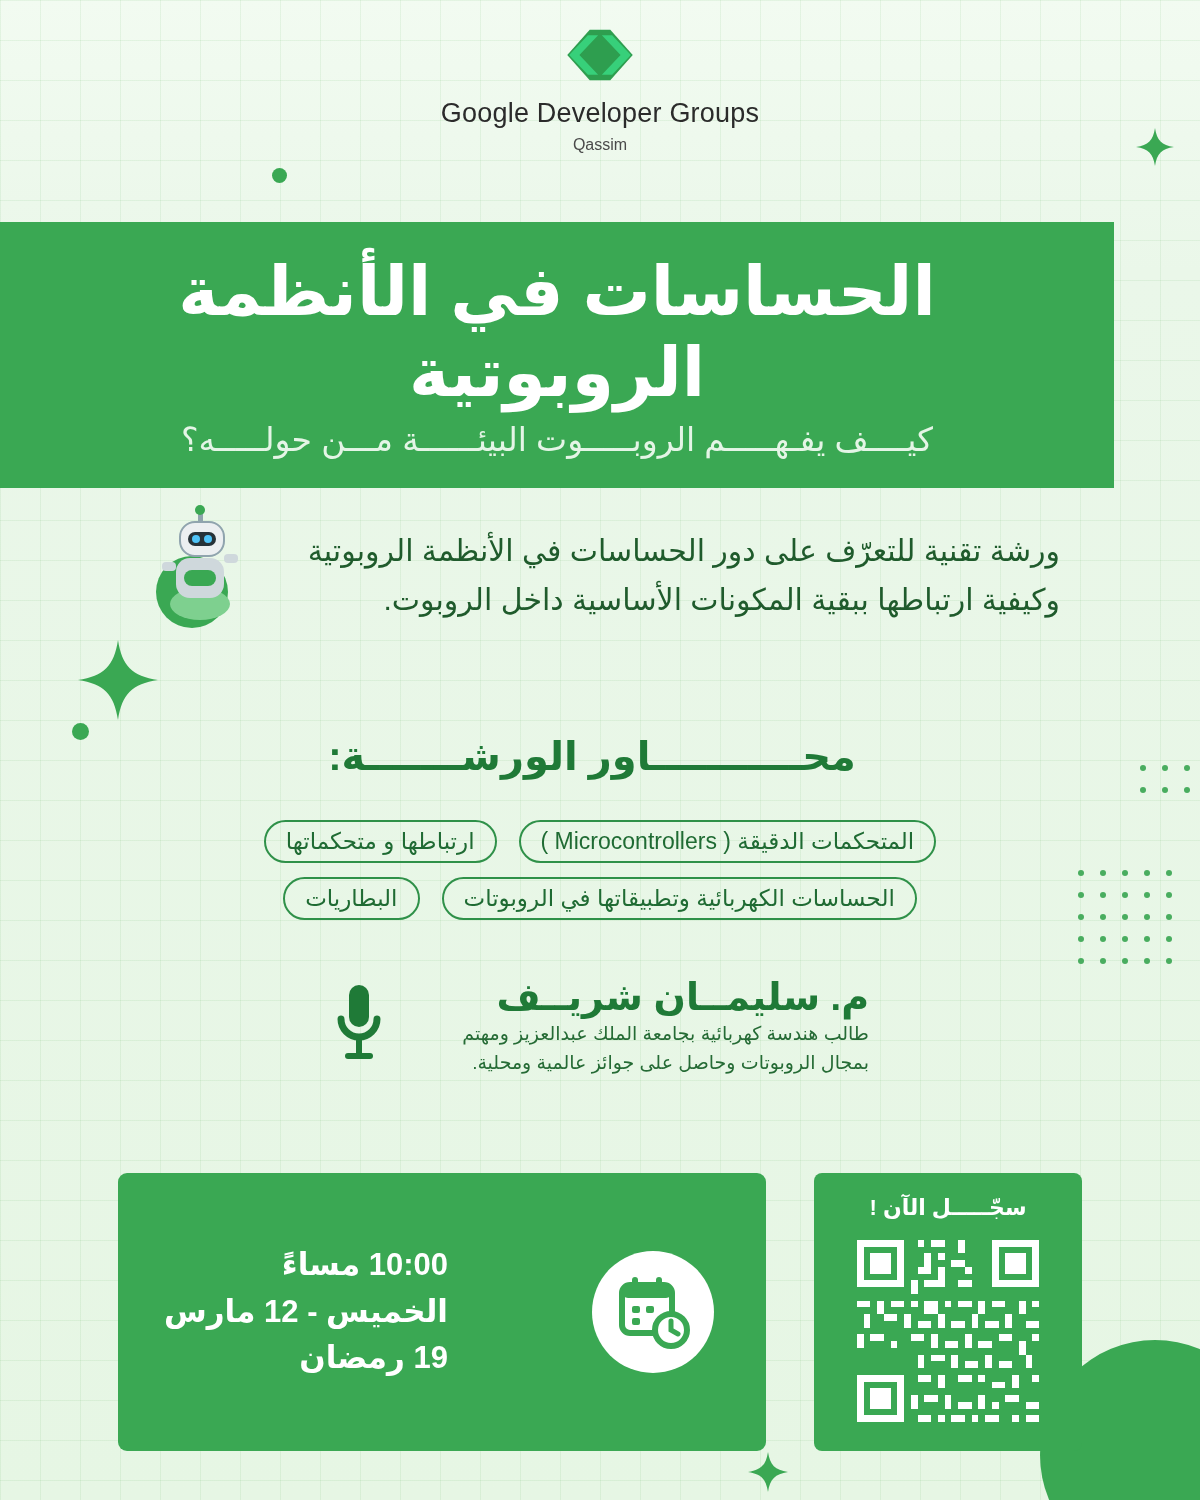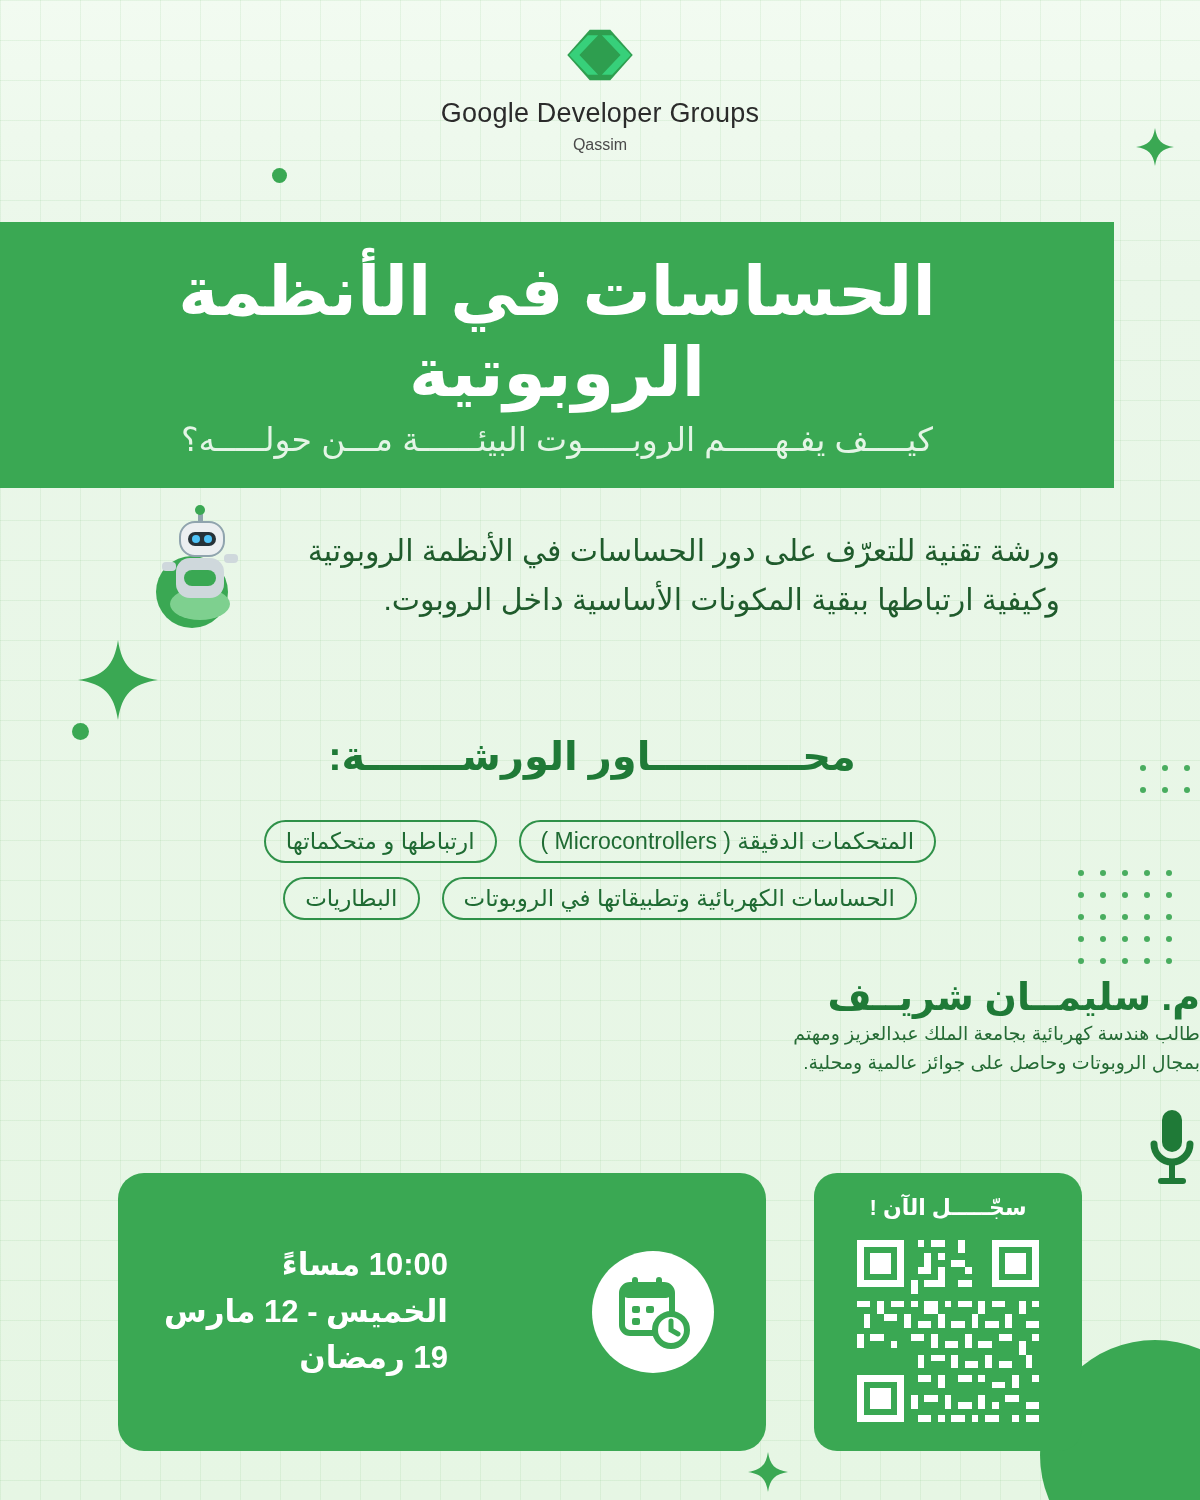--- a/index.html
+++ b/index.html
@@ -182,21 +182,21 @@
   }
 
   
   .speaker {
     position: absolute;
     top: 975px;
     left: 0;
     width: 1200px;
     z-index: 3;
     display: flex;
-    flex-direction: column;
+    flex-direction: row;
     justify-content: center;
     align-items: flex-start;
     gap: 22px;
   }
   .speaker-text { text-align: right; max-width: 460px; }
   .speaker-name {
     font-size: 38px;
     font-weight: bold;
     color: #1f7a37;
     letter-spacing: 1px;
@@ -216,21 +216,21 @@
     width: 964px;
     height: 278px;
     z-index: 3;
     display: flex;
     flex-direction: row-reverse;
     gap: 48px;
   }
   .card-date {
     flex: 1 1 auto;
     background: #3aa853;
-    border-radius: 26px;
+    border-radius: 9px;
     display: flex;
     flex-direction: row-reverse;
     align-items: center;
     justify-content: space-between;
     padding: 0 52px 0 46px;
     color: #fff;
   }
   .date-lines { text-align: right; }
   .date-lines div {
     font-size: 31px;
@@ -243,21 +243,21 @@
     border-radius: 50%;
     background: #ffffff;
     display: flex;
     align-items: center;
     justify-content: center;
   }
 
   .card-qr {
     flex: 0 0 268px;
     background: #3aa853;
-    border-radius: 23px;
+    border-radius: 8px;
     padding: 22px 20px 20px;
     display: flex;
     flex-direction: column;
     align-items: center;
   }
   .qr-label {
     color: #fff;
     font-size: 22px;
     font-weight: bold;
     margin-bottom: 12px;

